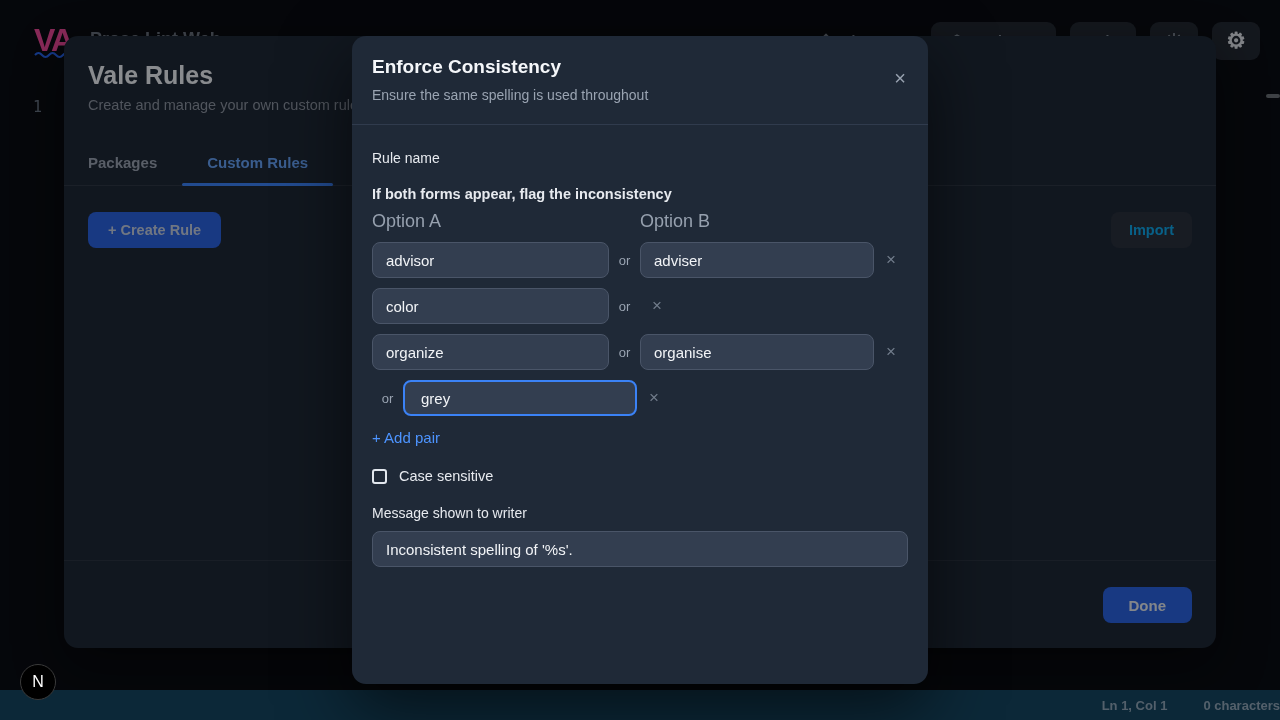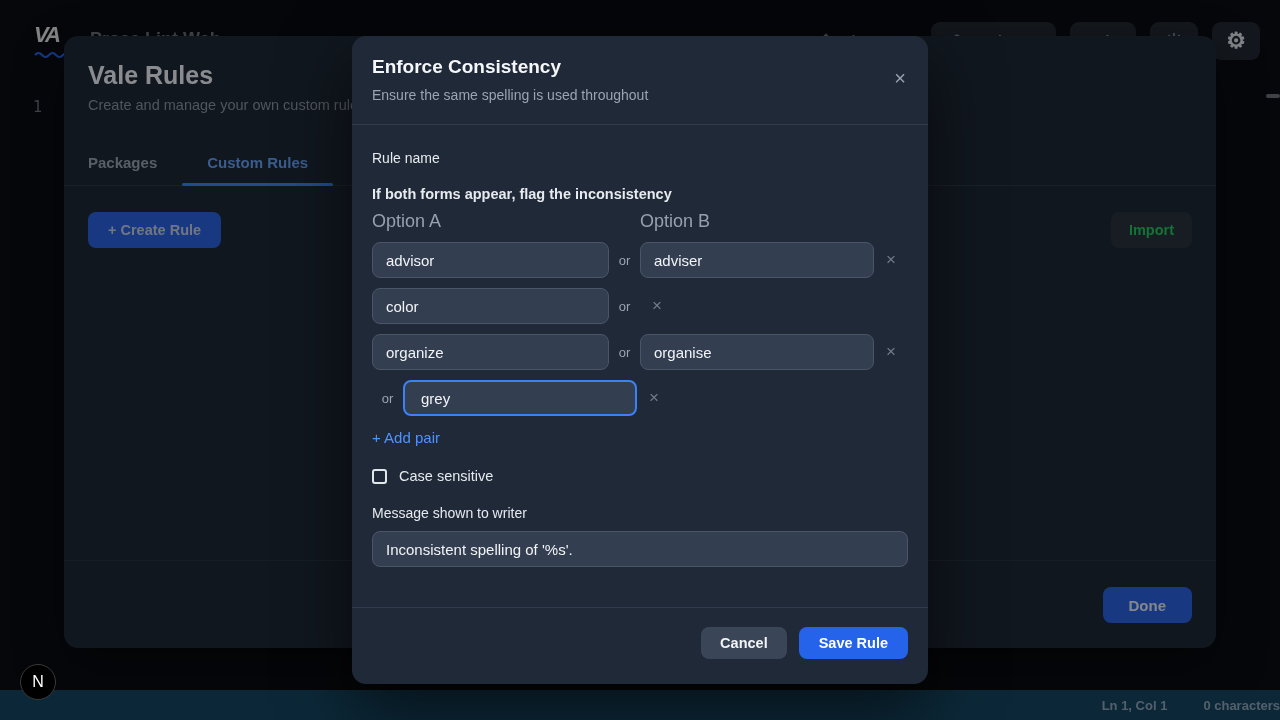--- a/index.html
+++ b/index.html
@@ -10,21 +10,21 @@
     position:relative;
     color:#e5e9f0;
   }
 
   
   .topbar {
     position:absolute; left:0; top:0; width:1280px; height:80px;
     background:#0a0d13; display:flex; align-items:center;
   }
   .logo-wrap { position:absolute; left:34px; top:22px; }
-  .logo-text { font-size:22px; font-weight:700; letter-spacing:-2px; color:#e5e5e5; font-style:italic; }
+  .logo-text { font-size:32px; font-weight:700; letter-spacing:-2px; color:#ec4899; }
   .logo-squiggle { position:absolute; left:0; top:29px; }
   .app-title { position:absolute; left:90px; top:29px; font-size:18px; font-weight:700; color:#6e7683; }
 
   .topbar-right { position:absolute; right:20px; top:21px; height:40px; display:flex; align-items:center; gap:14px; }
   .ghost-btn { display:flex; align-items:center; gap:8px; color:#7e8894; font-size:14px; font-weight:600; margin-right:36px; cursor:pointer; }
   .tb-btn {
     height:38px; border-radius:9px; background:#232933; color:#8b95a2;
     display:flex; align-items:center; gap:8px; padding:0 18px;
     font-size:14px; font-weight:600; cursor:pointer;
   }
@@ -47,21 +47,21 @@
   .tab:first-child { padding-left:0; }
   .tab.active { color:#64a0f5; }
   .tab.active::after { content:""; position:absolute; left:0; right:0; bottom:-1px; height:3px; background:#3b82f6; border-radius:2px; }
   .create-rule-btn {
     position:absolute; left:24px; top:176px; height:36px; padding:0 20px;
     background:#2a62e0; border:none; border-radius:8px; color:#c3cde0;
     font-size:14.5px; font-weight:600; cursor:pointer; font-family:inherit;
   }
   .import-btn {
     position:absolute; right:24px; top:176px; height:36px; padding:0 18px;
-    background:#2a313d; border:none; border-radius:8px; color:#22c55e;
+    background:#2a313d; border:none; border-radius:8px; color:#0ea5e9;
     font-size:14.5px; font-weight:600; cursor:pointer; font-family:inherit;
   }
   .panel-footer-divider { position:absolute; left:0; top:524px; width:100%; height:1px; background:#2c3542; }
   .done-btn {
     position:absolute; right:24px; top:551px; height:36px; padding:0 26px;
     background:#2a62e0; border:none; border-radius:8px; color:#e2e7ee;
     font-size:15px; font-weight:700; cursor:pointer; font-family:inherit;
   }
 
   
@@ -258,17 +258,13 @@
 
     <div class="checkbox-row">
       <input type="checkbox" class="checkbox" style="">
       <span class="checkbox-label">Case sensitive</span>
     </div>
 
     <div class="field-label message-label">Message shown to writer</div>
     <input class="text-input" type="text" value="Inconsistent spelling of '%s'." style="">
   </div>
 
-  <div class="modal-footer">
-    <button class="btn btn-cancel">Cancel</button>
-    <button class="btn btn-save">Save Rule</button>
-  </div>
 </div>
 
 </body></html>

